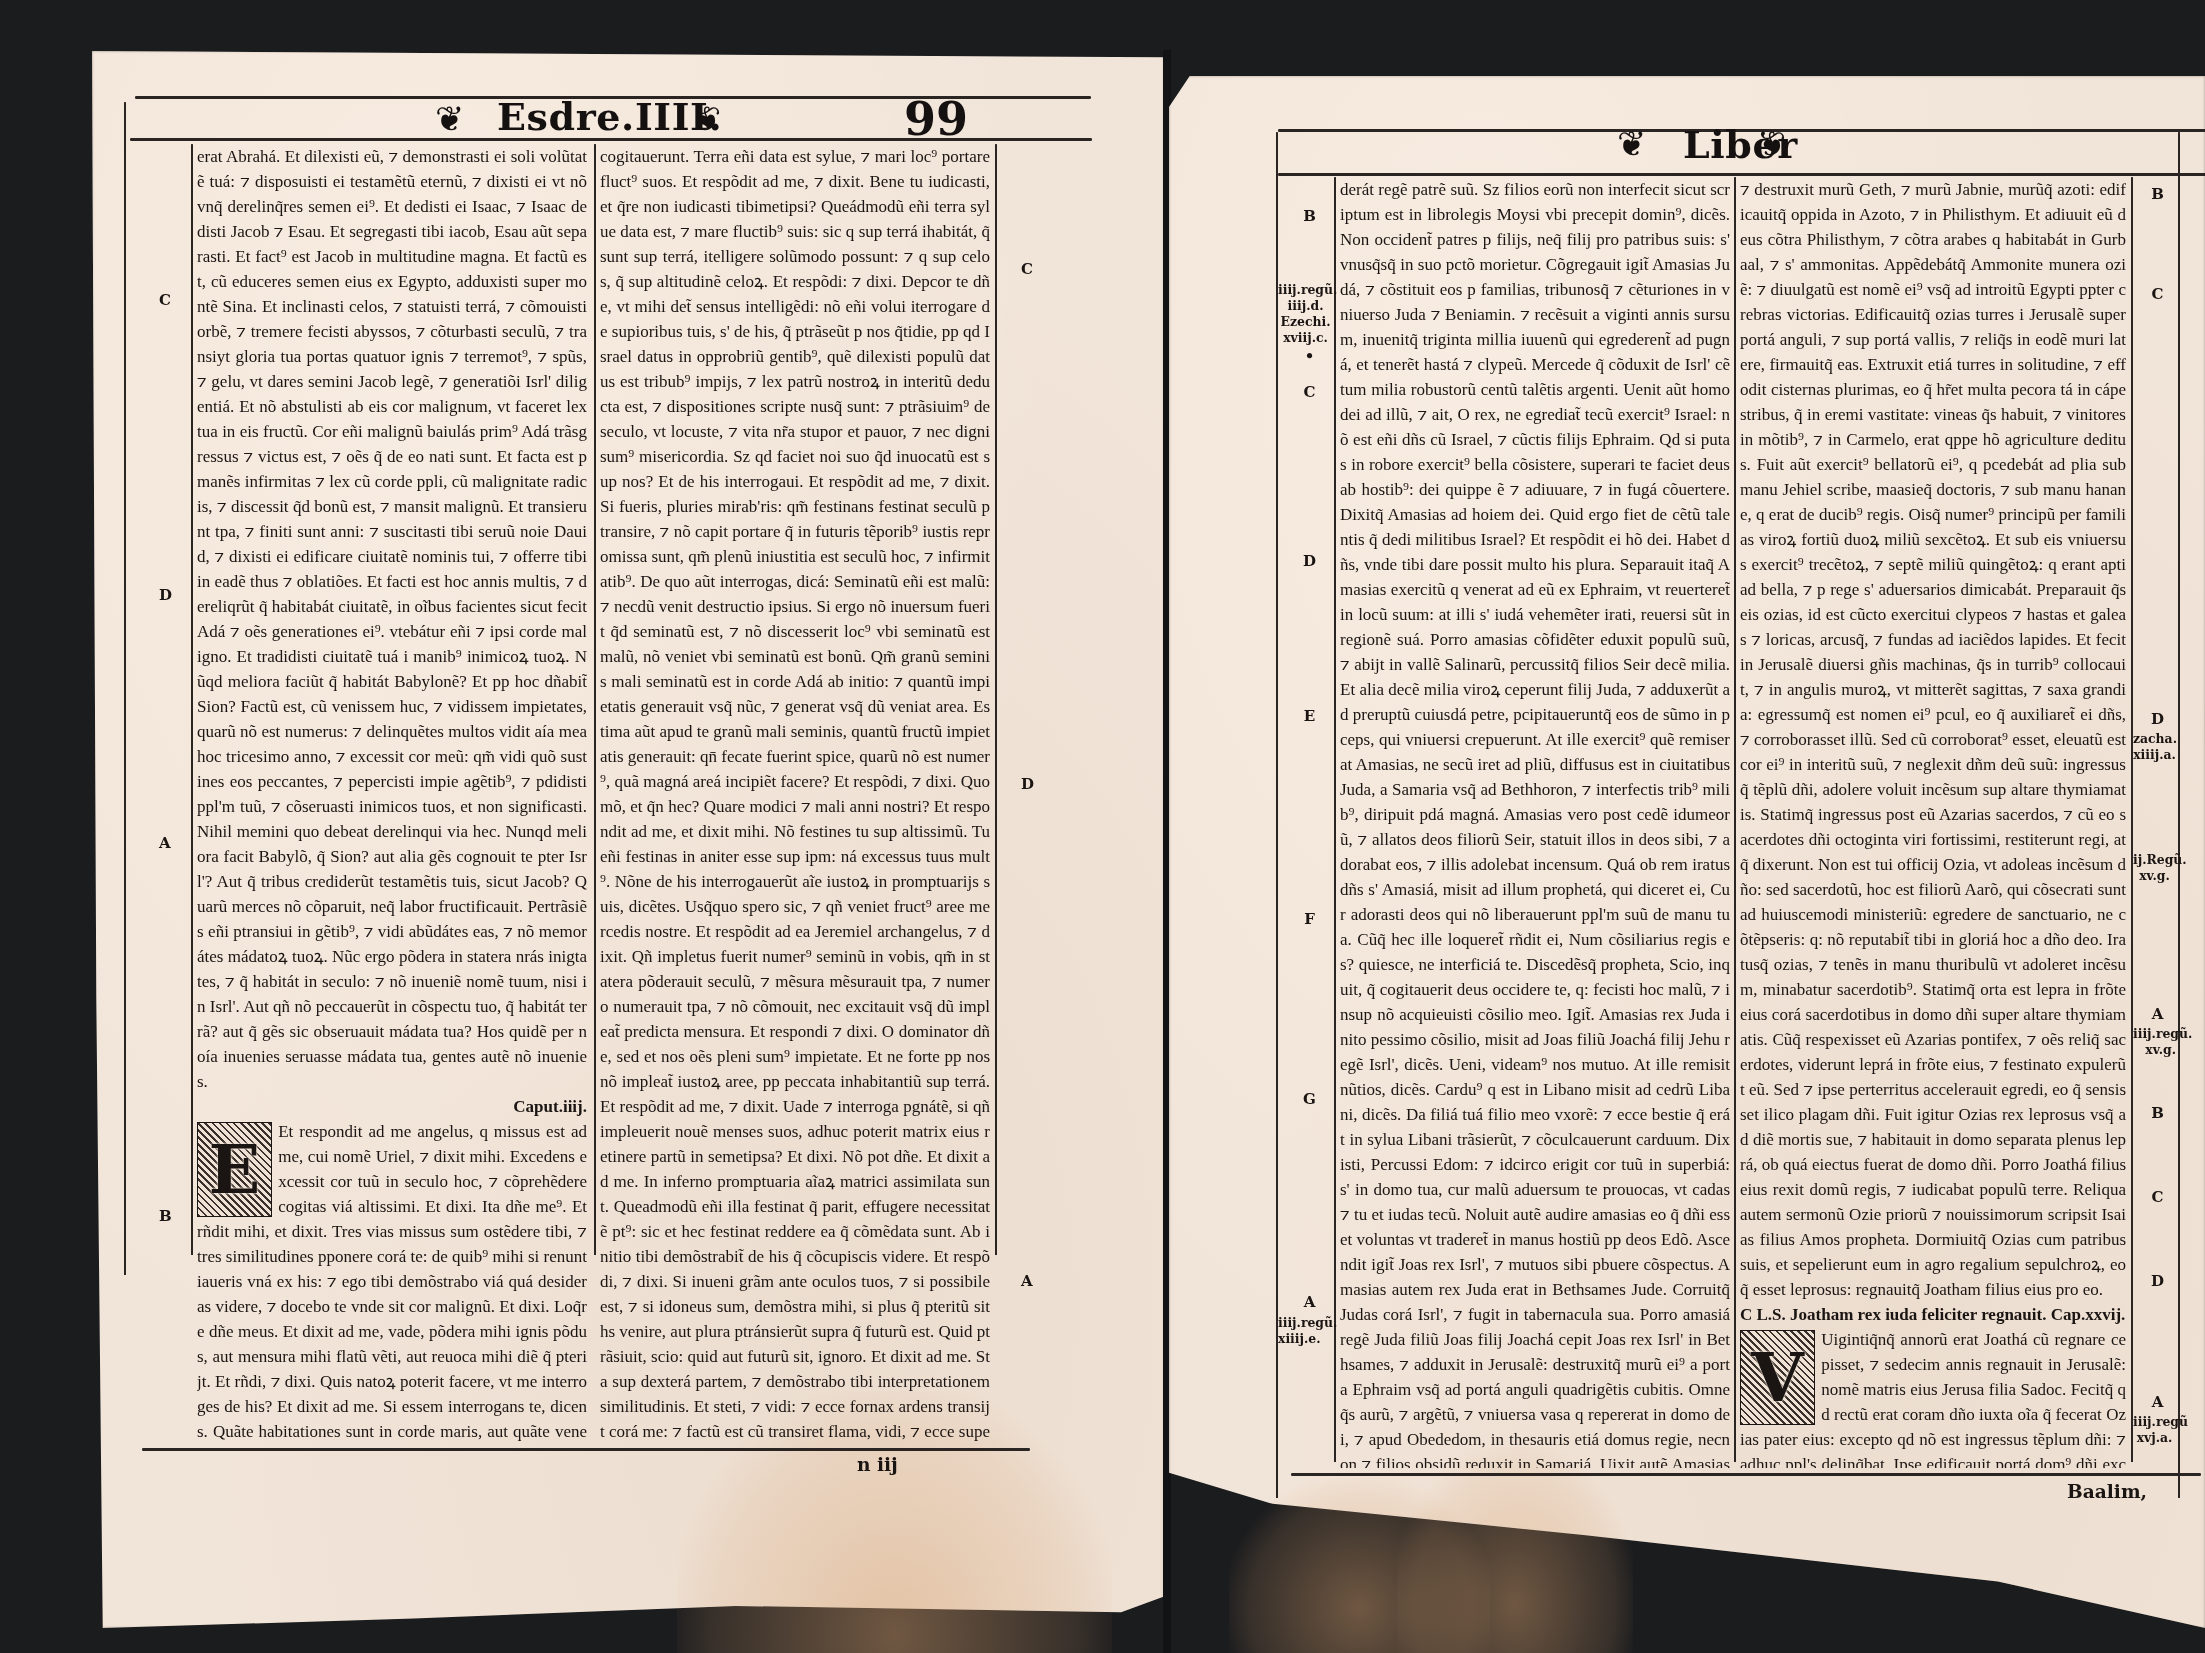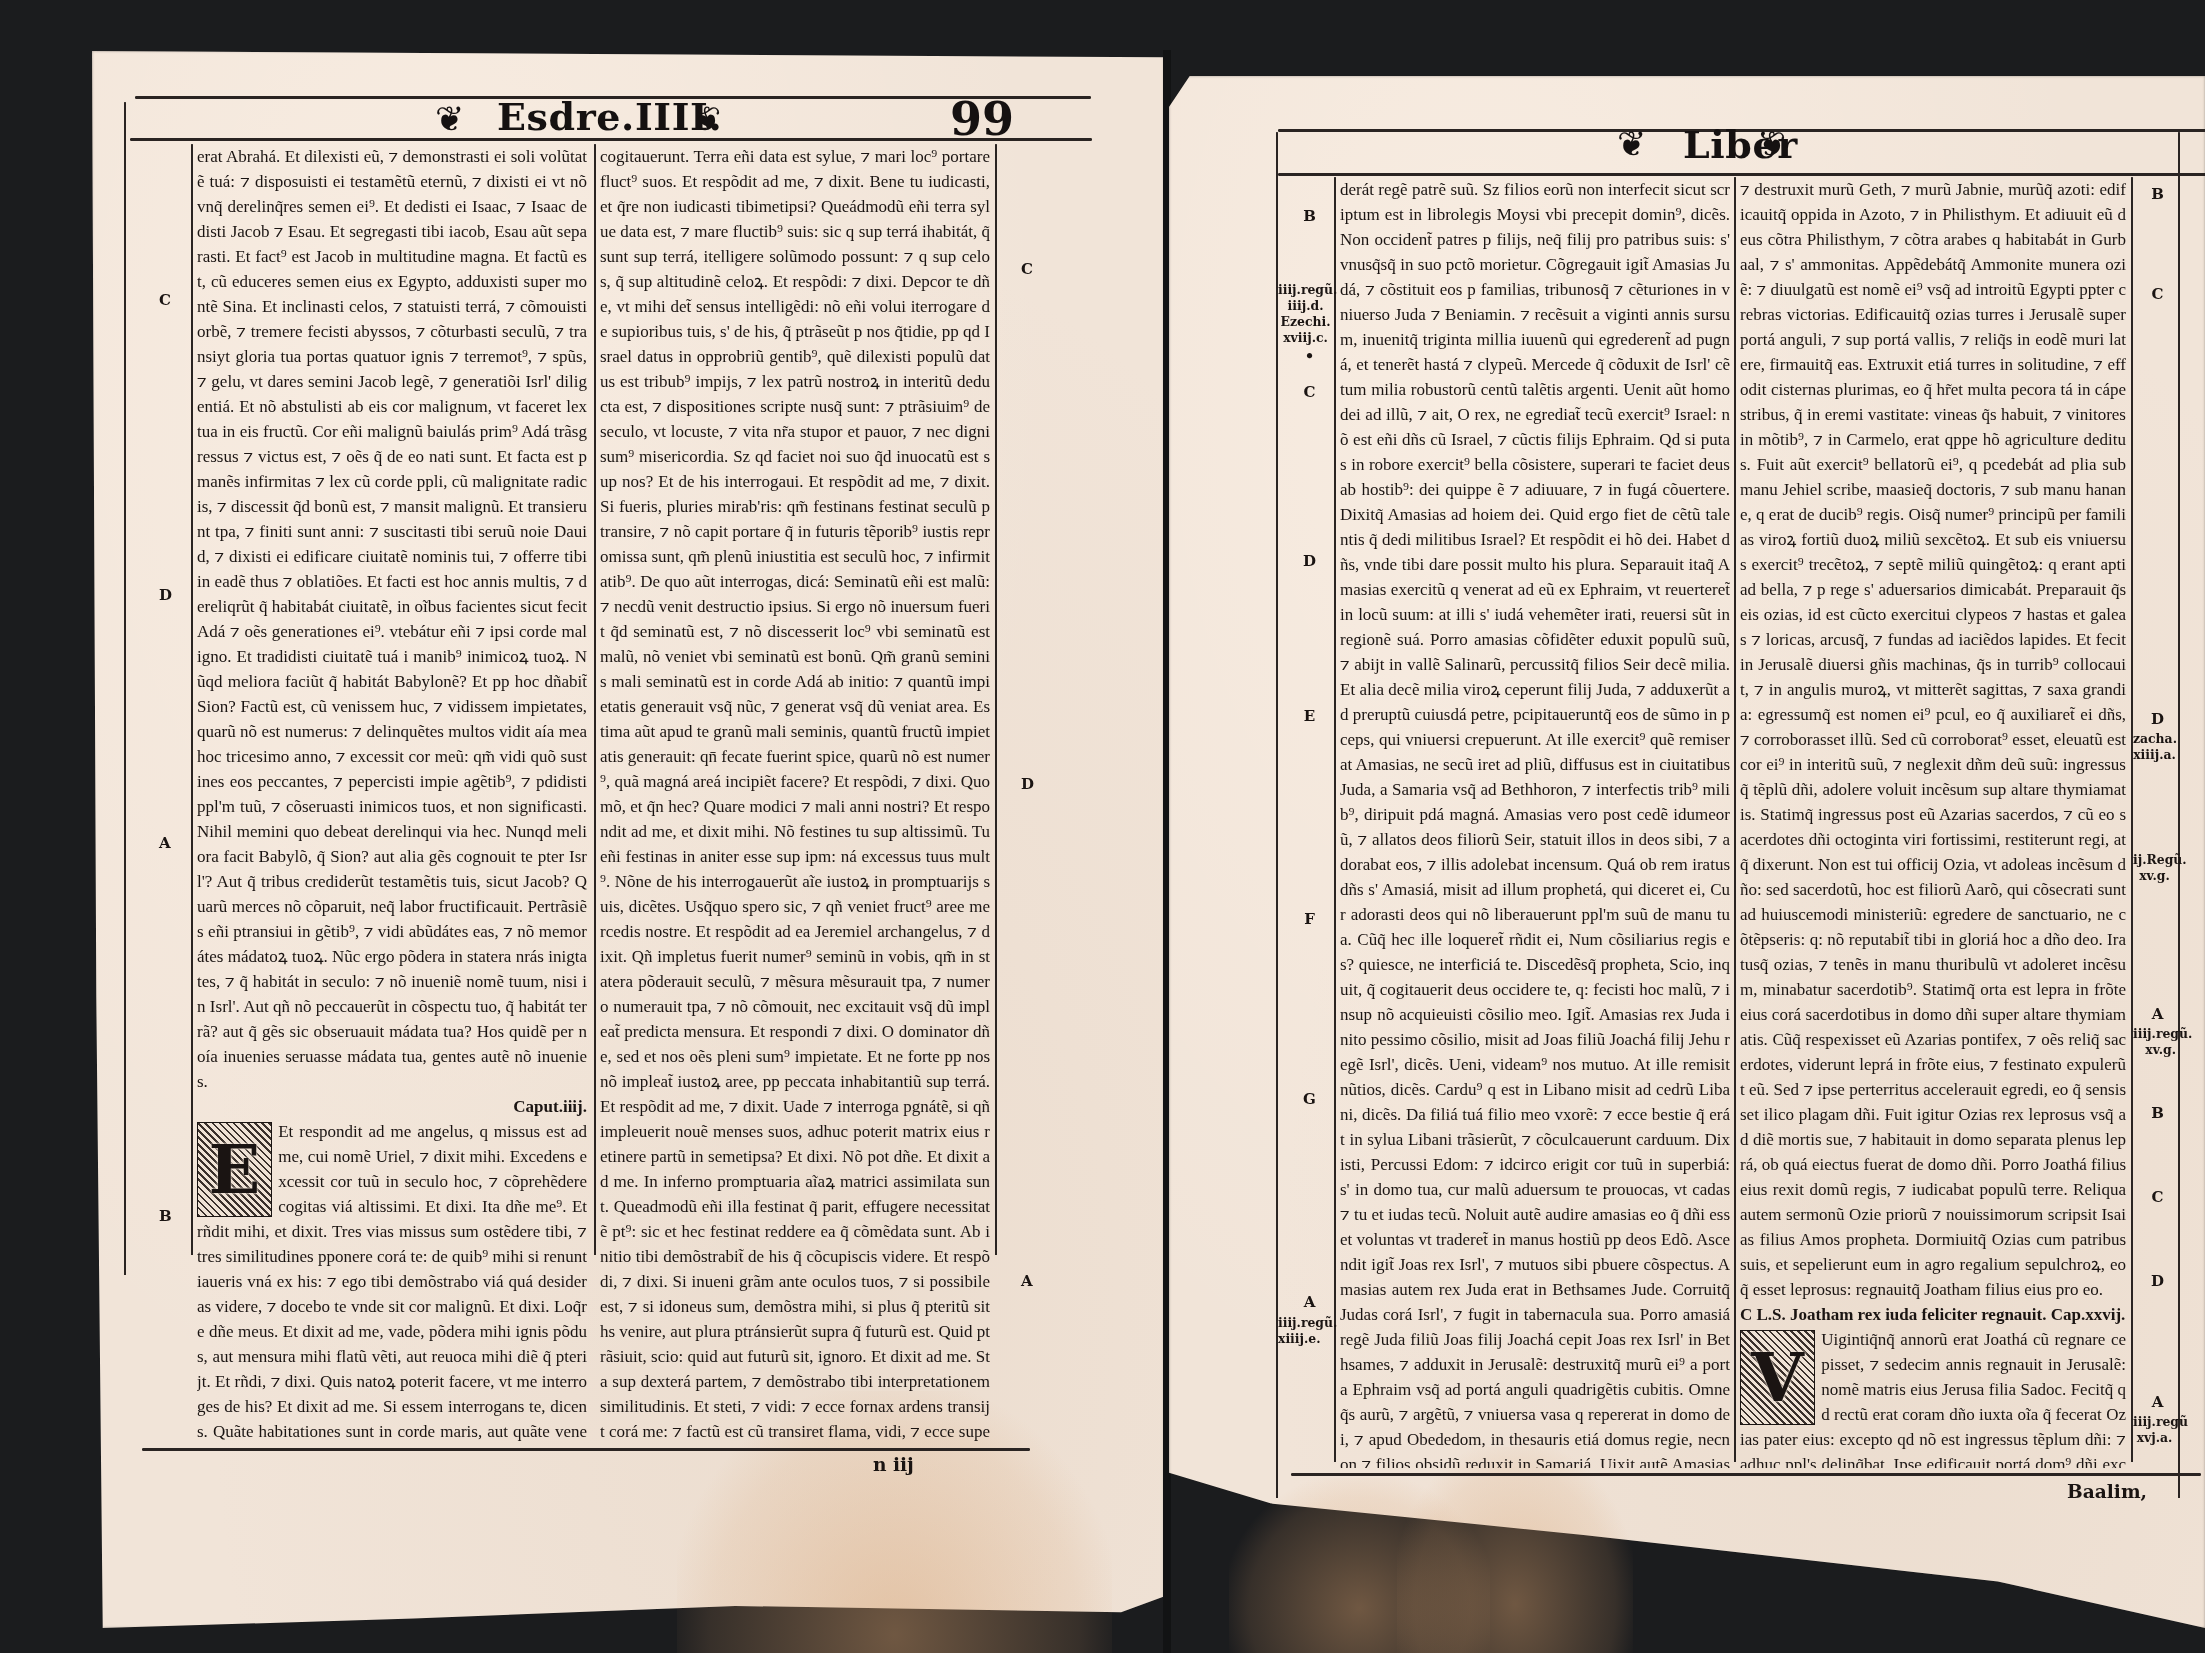--- a/index.html
+++ b/index.html
@@ -81,21 +81,21 @@
 
 <div id="leaf-left" class="leaf"></div>
 <div class="stain" style="left:677px; top:1391px; width:435px; height:348px;"></div>
 
 <div class="rule-h" style="left:135px; top:96px; width:956px;"></div>
 <div class="rule-h" style="left:130px; top:138px; width:962px;"></div>
 <div class="rule-v" style="left:124px; top:102px; height:1173px;"></div>
 <div class="ornament" style="left:435px; top:102px;">❦</div>
 <div class="running-head" style="left:497px; top:94px;">Esdre.IIII.</div>
 <div class="ornament" style="left:692px; top:102px; transform:scaleX(-1);">❦</div>
-<div class="folio" style="left:950px; top:92px;">99</div>
+<div class="folio" style="left:904px; top:92px;">99</div>
 
 <div class="rule-v" style="left:191px; top:144px; height:1111px;"></div>
 <div class="rule-v" style="left:594px; top:144px; height:1111px;"></div>
 <div class="rule-v" style="left:995px; top:144px; height:1111px;"></div>
 <div class="rule-h" style="left:142px; top:1448px; width:888px;"></div>
 
 <div class="margin-note" style="left:159px; top:292px;">C</div>
 <div class="margin-note" style="left:159px; top:587px;">D</div>
 <div class="margin-note" style="left:159px; top:835px;">A</div>
 <div class="margin-note" style="left:159px; top:1208px;">B</div>
@@ -107,21 +107,21 @@
   <p>erat Abrahá. Et dilexisti eũ, ⁊ demonstrasti ei soli volũtatẽ tuá: ⁊ disposuisti ei testamẽtũ eternũ, ⁊ dixisti ei vt nõ vnq̃ derelinq̃res semen ei⁹. Et dedisti ei Isaac, ⁊ Isaac dedisti Jacob ⁊ Esau. Et segregasti tibi iacob, Esau aũt separasti. Et fact⁹ est Jacob in multitudine magna. Et factũ est, cũ educeres semen eius ex Egypto, adduxisti super montẽ Sina. Et inclinasti celos, ⁊ statuisti terrá, ⁊ cõmouisti orbẽ, ⁊ tremere fecisti abyssos, ⁊ cõturbasti seculũ, ⁊ transiyt gloria tua portas quatuor ignis ⁊ terremot⁹, ⁊ spũs, ⁊ gelu, vt dares semini Jacob legẽ, ⁊ generatiõi Isrl' diligentiá. Et nõ abstulisti ab eis cor malignum, vt faceret lex tua in eis fructũ. Cor eñi malignũ baiulás prim⁹ Adá trãsgressus ⁊ victus est, ⁊ oẽs q̃ de eo nati sunt. Et facta est pmanẽs infirmitas ⁊ lex cũ corde ppli, cũ malignitate radicis, ⁊ discessit q̃d bonũ est, ⁊ mansit malignũ. Et transierunt tpa, ⁊ finiti sunt anni: ⁊ suscitasti tibi seruũ noie Dauid, ⁊ dixisti ei edificare ciuitatẽ nominis tui, ⁊ offerre tibi in eadẽ thus ⁊ oblatiões. Et facti est hoc annis multis, ⁊ dereliqrũt q̃ habitabát ciuitatẽ, in oĩbus facientes sicut fecit Adá ⁊ oẽs generationes ei⁹. vtebátur eñi ⁊ ipsi corde maligno. Et tradidisti ciuitatẽ tuá i manib⁹ inimicoꝝ tuoꝝ. Nũqd meliora faciũt q̃ habitát Babylonẽ? Et pp hoc dñabit̃ Sion? Factũ est, cũ venissem huc, ⁊ vidissem impietates, quarũ nõ est numerus: ⁊ delinquẽtes multos vidit aía mea hoc tricesimo anno, ⁊ excessit cor meũ: qm̃ vidi quõ sustines eos peccantes, ⁊ pepercisti impie agẽtib⁹, ⁊ pdidisti ppl'm tuũ, ⁊ cõseruasti inimicos tuos, et non significasti. Nihil memini quo debeat derelinqui via hec. Nunqd meliora facit Babylõ, q̃ Sion? aut alia gẽs cognouit te pter Isrl'? Aut q̃ tribus crediderũt testamẽtis tuis, sicut Jacob? Quarũ merces nõ cõparuit, neq̃ labor fructificauit. Pertrãsiẽs eñi ptransiui in gẽtib⁹, ⁊ vidi abũdátes eas, ⁊ nõ memorátes mádatoꝝ tuoꝝ. Nũc ergo põdera in statera nrás inigtates, ⁊ q̃ habitát in seculo: ⁊ nõ inueniẽ nomẽ tuum, nisi in Isrl'. Aut qñ nõ peccauerũt in cõspectu tuo, q̃ habitát terrã? aut q̃ gẽs sic obseruauit mádata tua? Hos quidẽ per noía inuenies seruasse mádata tua, gentes autẽ nõ inuenies.</p>
   <p class="chapter-head">Caput.iiij.</p>
   <p><span class="initial">E</span><span>Et respondit ad me angelus, q missus est ad me, cui nomẽ Uriel, ⁊ dixit mihi. Excedens excessit cor tuũ in seculo hoc, ⁊ cõprehẽdere cogitas viá altissimi. Et dixi. Ita dñe me⁹. Et rñdit mihi, et dixit. Tres vias missus sum ostẽdere tibi, ⁊ tres similitudines pponere corá te: de quib⁹ mihi si renuntiaueris vná ex his: ⁊ ego tibi demõstrabo viá quá desideras videre, ⁊ docebo te vnde sit cor malignũ. Et dixi. Loq̃re dñe meus. Et dixit ad me, vade, põdera mihi ignis põdus, aut mensura mihi flatũ vẽti, aut reuoca mihi diẽ q̃ pterijt. Et rñdi, ⁊ dixi. Quis natoꝝ poterit facere, vt me interroges de his? Et dixit ad me. Si essem interrogans te, dicens. Quãte habitationes sunt in corde maris, aut quãte vene sunt in principio abyssi, aut quante vene sunt sup firmamentũ, aut qui sunt exit⁹ paradisi: diceres mihi forsitan. In abyssum non descẽdi, neq̃ in infernũ adhuc, neq̃ in celũ vnq̃ ascẽdi. Nũc aũt nõ interrogaui te, nisi de igne, ⁊ vẽto, ⁊ die, p̃ quá transisti, et a q̃b⁹ separari nõ potes: nec rñdisti mihi de eis. Et dixit mihi. Tu q̃ tua sunt, tecũ coadolescẽtia, non potes cognoscere: ⁊ quõ poterit vas tuũ capere altissimi viá, ⁊ iá exteriori corrupto seculo intelligere corruptionẽ euidentem in facie mea? Et dixi illi. Melius erat nos nõ esse, q̃ adhuc viuentes viuere impietatib⁹, ⁊ pati, ⁊ nõ intelligere de q̃ re. Et rñdit ad me, ⁊ dixit. Proficiscẽs pfect⁹ sũ ad syluá lignorũ cãpi, ⁊ cogitauerũt cogitatiõe, ⁊ dixerũt. Uenite, ⁊ eamus, ⁊ faciamus ad mare bellũ, vt recedat corá nobis, ⁊ faciamus nobis alias syluas. Et s'r fluct⁹ maris ⁊ ipsi cogitauerunt cogitatione, ⁊ dixerũt. Uenite ascẽdẽtes, debellem⁹ syluas campi, vt ⁊ ibi cõsumemus nobismetipsis aliam regionem. Et fact⁹ est cogitat⁹ sylue in vanũ: venit eñi ignis, ⁊ cõsumpsit eá. Silr' ⁊ cogitat⁹ fluctuũ maris, stetit eñi arena, ⁊ phibuit eos. Si eñi esses iudex horũ, quẽ iciperes iustificare, aut quẽ cõdẽnare? Et respondi, ⁊ dixi. Utiq̃ vaná cogitatione</span></p>
 </div>
 
 <div class="col" style="left:600px; top:144px; width:390px; height:1298px;">
   <p>cogitauerunt. Terra eñi data est sylue, ⁊ mari loc⁹ portare fluct⁹ suos. Et respõdit ad me, ⁊ dixit. Bene tu iudicasti, et q̃re non iudicasti tibimetipsi? Queádmodũ eñi terra sylue data est, ⁊ mare fluctib⁹ suis: sic q sup terrá ihabitát, q̃ sunt sup terrá, itelligere solũmodo possunt: ⁊ q sup celos, q̃ sup altitudinẽ celoꝝ. Et respõdi: ⁊ dixi. Depcor te dñe, vt mihi det̃ sensus intelligẽdi: nõ eñi volui iterrogare de supioribus tuis, s' de his, q̃ ptrãseũt p nos q̃tidie, pp qd Israel datus in opprobriũ gentib⁹, quẽ dilexisti populũ datus est tribub⁹ impijs, ⁊ lex patrũ nostroꝝ in interitũ deducta est, ⁊ dispositiones scripte nusq̃ sunt: ⁊ ptrãsiuim⁹ de seculo, vt locuste, ⁊ vita nr̃a stupor et pauor, ⁊ nec digni sum⁹ misericordia. Sz qd faciet noi suo q̃d inuocatũ est sup nos? Et de his interrogaui. Et respõdit ad me, ⁊ dixit. Si fueris, pluries mirab'ris: qm̃ festinans festinat seculũ ptransire, ⁊ nõ capit portare q̃ in futuris tẽporib⁹ iustis repromissa sunt, qm̃ plenũ iniustitia est seculũ hoc, ⁊ infirmitatib⁹. De quo aũt interrogas, dicá: Seminatũ eñi est malũ: ⁊ necdũ venit destructio ipsius. Si ergo nõ inuersum fuerit q̃d seminatũ est, ⁊ nõ discesserit loc⁹ vbi seminatũ est malũ, nõ veniet vbi seminatũ est bonũ. Qm̃ granũ seminis mali seminatũ est in corde Adá ab initio: ⁊ quantũ impietatis generauit vsq̃ nũc, ⁊ generat vsq̃ dũ veniat area. Estima aũt apud te granũ mali seminis, quantũ fructũ impietatis generauit: qn̄ fecate fuerint spice, quarũ nõ est numer⁹, quã magná areá incipiẽt facere? Et respõdi, ⁊ dixi. Quomõ, et q̃n hec? Quare modici ⁊ mali anni nostri? Et respondit ad me, et dixit mihi. Nõ festines tu sup altissimũ. Tu eñi festinas in aniter esse sup ipm: ná excessus tuus mult⁹. Nõne de his interrogauerũt aĩe iustoꝝ in promptuarijs suis, dicẽtes. Usq̃quo spero sic, ⁊ qñ veniet fruct⁹ aree mercedis nostre. Et respõdit ad ea Jeremiel archangelus, ⁊ dixit. Qñ impletus fuerit numer⁹ seminũ in vobis, qm̃ in statera põderauit seculũ, ⁊ mẽsura mẽsurauit tpa, ⁊ numero numerauit tpa, ⁊ nõ cõmouit, nec excitauit vsq̃ dũ impleat̃ predicta mensura. Et respondi ⁊ dixi. O dominator dñe, sed et nos oẽs pleni sum⁹ impietate. Et ne forte pp nos nõ impleat̃ iustoꝝ aree, pp peccata inhabitantiũ sup terrá. Et respõdit ad me, ⁊ dixit. Uade ⁊ interroga pgnátẽ, si qñ impleuerit nouẽ menses suos, adhuc poterit matrix eius retinere partũ in semetipsa? Et dixi. Nõ pot dñe. Et dixit ad me. In inferno promptuaria aĩaꝝ matrici assimilata sunt. Queadmodũ eñi illa festinat q̃ parit, effugere necessitatẽ pt⁹: sic et hec festinat reddere ea q̃ cõmẽdata sunt. Ab initio tibi demõstrabit̃ de his q̃ cõcupiscis videre. Et respõdi, ⁊ dixi. Si inueni grãm ante oculos tuos, ⁊ si possibile est, ⁊ si idoneus sum, demõstra mihi, si plus q̃ pteritũ sit hs venire, aut plura ptránsierũt supra q̃ futurũ est. Quid ptrãsiuit, scio: quid aut futurũ sit, ignoro. Et dixit ad me. Sta sup dexterá partem, ⁊ demõstrabo tibi interpretationem similitudinis. Et steti, ⁊ vidi: ⁊ ecce fornax ardens transijt corá me: ⁊ factũ est cũ transiret flama, vidi, ⁊ ecce superauit fum⁹. Post hec transijt corá me nubes plena aq̃, ⁊ immisit pluuiá impetu multá, et cũ transisset impet⁹ pluuie, superauerũt in ea gutte. Et dixit ad me. Cogita tibi, sicut crescit pluuia ampli⁹ q̃ gutte, ⁊ ignis q̃ fumus: sic supabũdauit q̃ trãsiuit mẽsura. Superauerũt aũt gutte, ⁊ fum⁹: ⁊ oraui, ⁊ dixi. Putas viuo vsq̃ in dieb⁹ illis? vel qd erit in dieb⁹ illis? Rñdit ad me, ⁊ dixit. De signis, de q̃bus me interrogas, ex pte possum tibi dicere: de vita aũt tua nõ sum missus dicere tibi, sed nescio.</p>
 
 </div>
 
-<div class="signature" style="left:857px; top:1454px;margin-left:16px;">n iij</div>
+<div class="signature" style="left:857px; top:1454px;">n iij</div>
 
 <div class="gutter"></div>
 
 <div id="leaf-right" class="leaf"></div>
 <div class="stain" style="left:1229px; top:1478px; width:261px; height:186px;"></div>
 <div class="stain" style="left:1397px; top:1447px; width:236px; height:224px;"></div>
 
 <div class="rule-h" style="left:1278px; top:129px; width:928px;"></div>
 <div class="rule-h" style="left:1278px; top:173px; width:928px;"></div>
 <div class="rule-v" style="left:1276px; top:132px; height:1366px;"></div>

